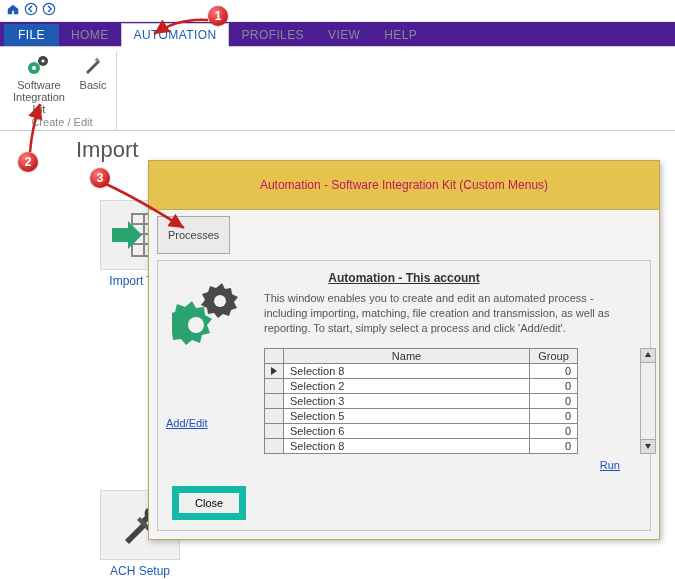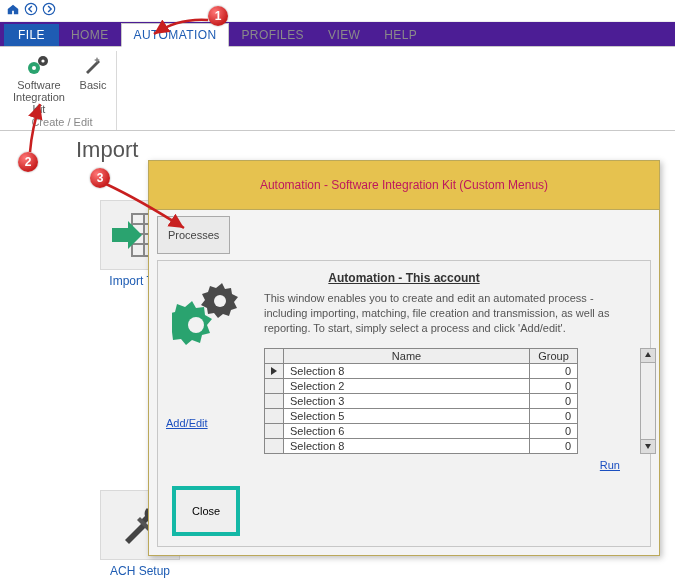--- a/index.html
+++ b/index.html
@@ -141,23 +141,23 @@
     background:#eee; border:1px solid #aaa;
     display:flex; flex-direction:column; justify-content:space-between;
   }
   .scroll .arr { height:14px; display:flex; align-items:center; justify-content:center; background:#ddd; border-bottom:1px solid #aaa;}
   .scroll .arr:last-child{border-top:1px solid #aaa;border-bottom:none;}
   .link { color:#1b4fc0; text-decoration:underline; cursor:pointer; font-size:11px; }
   .addedit { position:absolute; left:8px; top:156px; }
   .runlink { text-align:right; margin:4px 18px 0 0; }
   .closebtn {
     margin: 14px 0 0 2px;
-    padding: 15px 16px;
+    padding: 4px 16px;
     background:#efefef;
-    border:4px solid #14b8a6;
+    border:7px solid #14b8a6;
     font-size:11px;
     cursor:pointer;
   }
   
   .callout {
     position:absolute;
     width:20px;height:20px;border-radius:50%;
     background: radial-gradient(circle at 35% 30%, #f77, #c81f1f 70%);
     color:#fff;font-weight:bold;font-size:12px;
     display:flex;align-items:center;justify-content:center;

